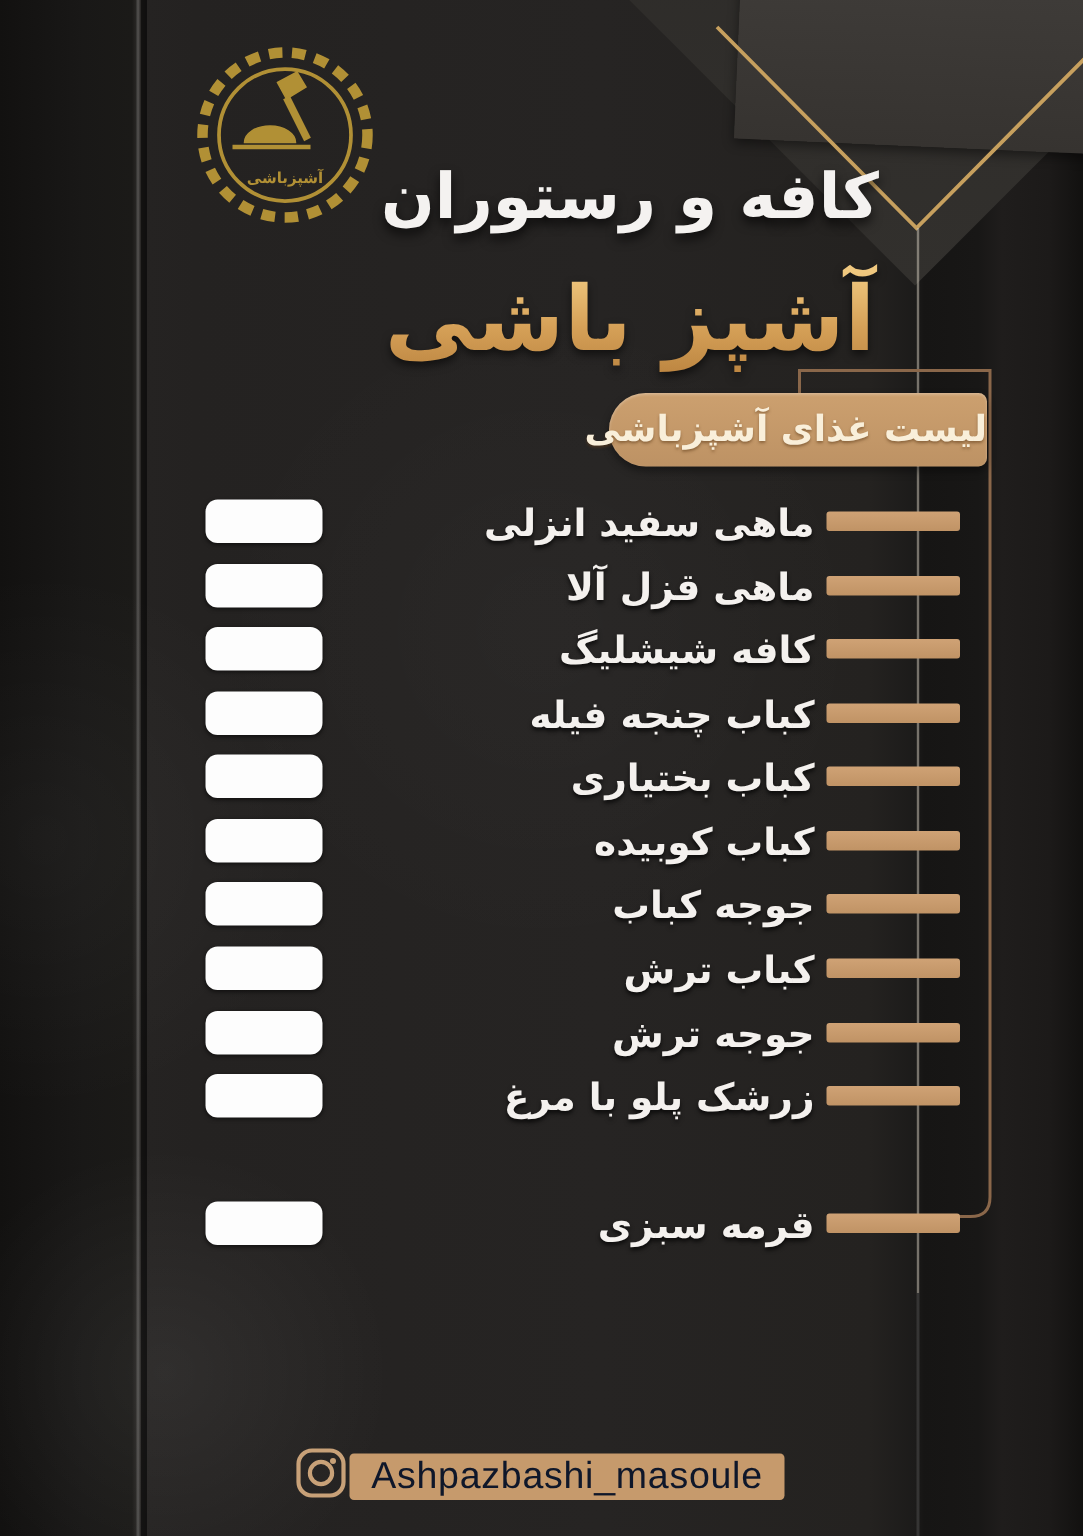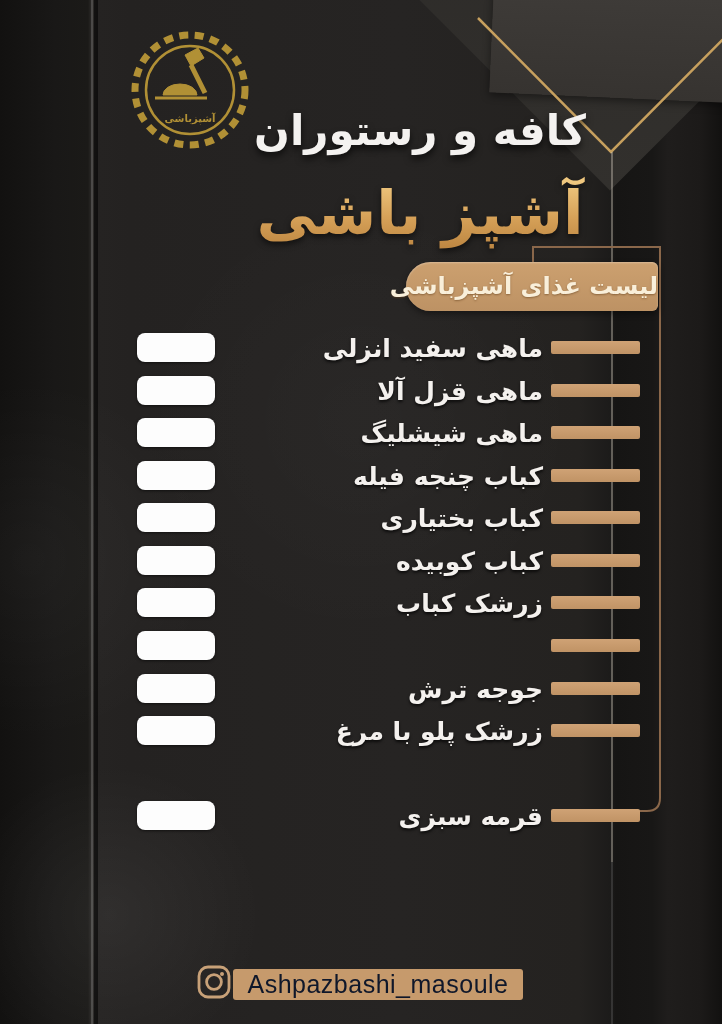--- a/index.html
+++ b/index.html
@@ -123,45 +123,46 @@
     <div class="row-label">ماهی سفید انزلی</div>
     <div class="row-bar"></div>
   </div>
   <div class="menu-row" style="top:376px">
     <div class="price-box"></div>
     <div class="row-label">ماهی قزل آلا</div>
     <div class="row-bar"></div>
   </div>
   <div class="menu-row" style="top:418px">
     <div class="price-box"></div>
-    <div class="row-label">ماهی  شیشلیگ</div>
+    <div class="row-label">کافه  شیشلیگ</div>
     <div class="row-bar"></div>
   </div>
   <div class="menu-row" style="top:461px">
     <div class="price-box"></div>
     <div class="row-label">کباب چنجه فیله</div>
     <div class="row-bar"></div>
   </div>
   <div class="menu-row" style="top:503px">
     <div class="price-box"></div>
     <div class="row-label">کباب بختیاری</div>
     <div class="row-bar"></div>
   </div>
   <div class="menu-row" style="top:546px">
     <div class="price-box"></div>
     <div class="row-label">کباب کوبیده</div>
     <div class="row-bar"></div>
   </div>
   <div class="menu-row" style="top:588px">
     <div class="price-box"></div>
-    <div class="row-label">زرشک کباب</div>
+    <div class="row-label">جوجه کباب</div>
     <div class="row-bar"></div>
   </div>
   <div class="menu-row" style="top:631px">
     <div class="price-box"></div>
+    <div class="row-label">کباب ترش</div>
     <div class="row-bar"></div>
   </div>
   <div class="menu-row" style="top:674px">
     <div class="price-box"></div>
     <div class="row-label">جوجه ترش</div>
     <div class="row-bar"></div>
   </div>
   <div class="menu-row" style="top:716px">
     <div class="price-box"></div>
     <div class="row-label">زرشک پلو با مرغ</div>

